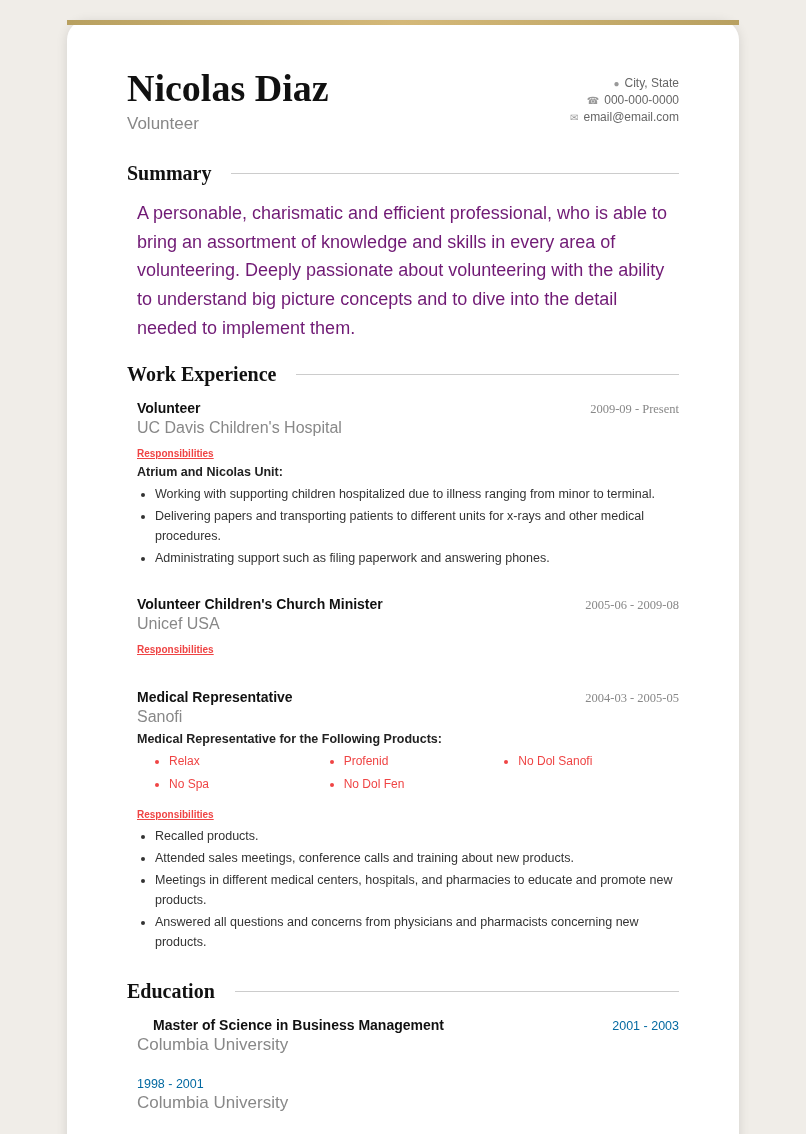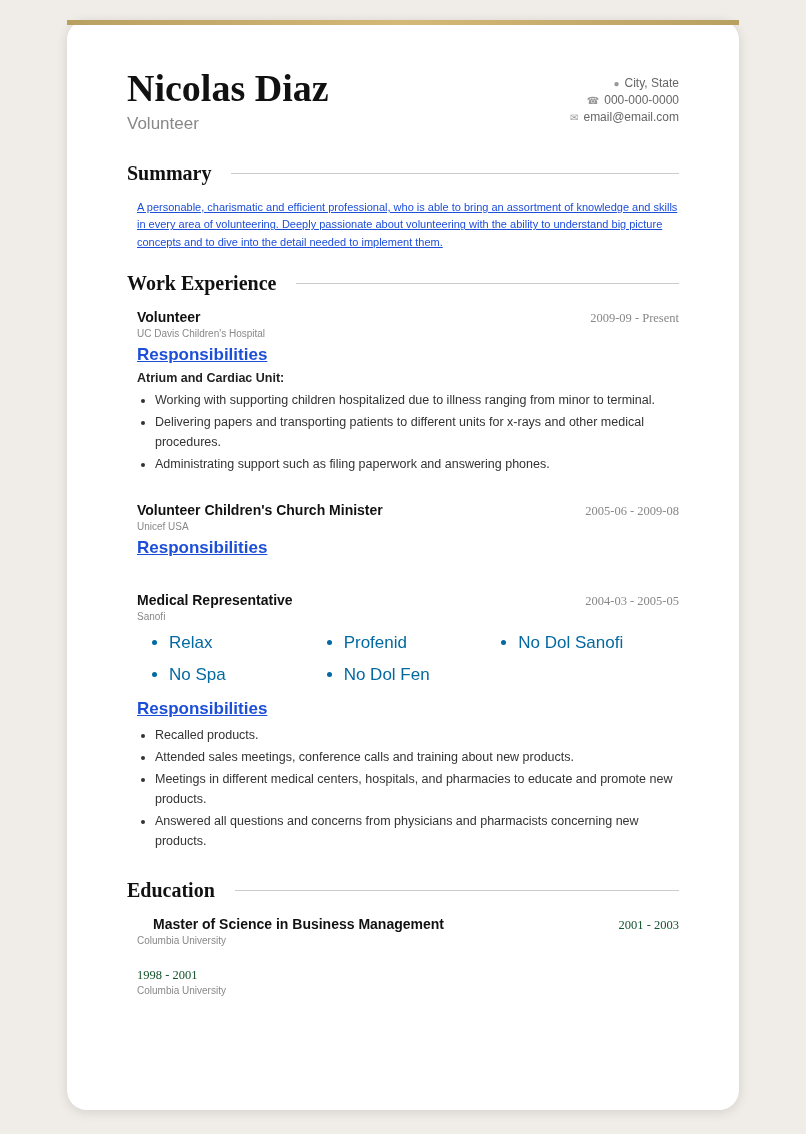--- a/index.html
+++ b/index.html
@@ -91,25 +91,24 @@
     }
     .section-line {
       flex: 1;
       height: 1px;
       background: #ccc;
     }
 
     
     .summary-text {
       font-family: Arial, sans-serif;
-      font-size: 11px;
-      color: #1d4ed8;
+      font-size: 18px;
+      color: #701a75;
       line-height: 1.6;
       padding-left: 10px;
-      text-decoration: underline;
     }
 
     
     .job-entry {
       margin-bottom: 28px;
       padding-left: 10px;
     }
     .job-header {
       display: flex;
       justify-content: space-between;
@@ -120,30 +119,30 @@
       font-weight: 800;
       color: #111;
       font-family: Arial, sans-serif;
     }
     .job-dates {
       font-size: 12.5px;
       color: #888;
       font-family: Liberation Serif, serif;
     }
     .job-company {
-      font-size: 10px;
+      font-size: 16px;
       color: #888;
       font-family: Arial, sans-serif;
       margin-top: 2px;
       margin-bottom: 6px;
     }
     .responsibilities-label {
-      font-size: 17px;
-      font-family: Arial, sans-serif;
-      color: #1d4ed8;
+      font-size: 10px;
+      font-family: Arial, sans-serif;
+      color: #ef4444;
       text-decoration: underline;
       font-weight: 600;
       margin-bottom: 6px;
       display: inline-block;
     }
     .sub-section-label {
       font-size: 12.5px;
       font-family: Arial, sans-serif;
       font-weight: 800;
       color: #222;
@@ -164,22 +163,22 @@
     
     .products-grid {
       display: grid;
       grid-template-columns: 1fr 1fr 1fr;
       gap: 2px 0;
       padding-left: 18px;
       margin-bottom: 8px;
     }
     .product-item {
       font-family: Arial, sans-serif;
-      font-size: 17px;
-      color: #0369a1;
+      font-size: 12px;
+      color: #ef4444;
       list-style: disc;
       display: list-item;
       margin-left: 14px;
       line-height: 1.8;
     }
 
     
     .edu-entry {
       margin-bottom: 22px;
       padding-left: 10px;
@@ -191,25 +190,25 @@
     }
     .edu-degree {
       font-size: 14px;
       font-weight: 800;
       color: #111;
       font-family: Arial, sans-serif;
       padding-left: 16px;
     }
     .edu-dates {
       font-size: 12.5px;
-      color: #14532d;
-      font-family: Liberation Serif, serif;
+      color: #0369a1;
+      font-family: Liberation Sans, sans-serif;
     }
     .edu-school {
-      font-size: 10px;
+      font-size: 17px;
       color: #888;
       font-family: Arial, sans-serif;
       margin-top: 2px;
     }
   </style>
 </head>
 <body>
 
 <div class="resume-page">
 
@@ -248,21 +247,21 @@
       <div class="section-line"></div>
     </div>
 
     <div class="job-entry">
       <div class="job-header">
         <span class="job-title">Volunteer</span>
         <span class="job-dates">2009-09 - Present</span>
       </div>
       <div class="job-company">UC Davis Children's Hospital</div>
       <span class="responsibilities-label">Responsibilities</span>
-      <div class="sub-section-label">Atrium and Cardiac Unit:</div>
+      <div class="sub-section-label">Atrium and Nicolas Unit:</div>
       <ul class="bullet-list">
         <li>Working with supporting children hospitalized due to illness ranging from minor to terminal.</li>
         <li>Delivering papers and transporting patients to different units for x-rays and other medical procedures.</li>
         <li>Administrating support such as filing paperwork and answering phones.</li>
       </ul>
     </div>
 
     <div class="job-entry">
       <div class="job-header">
         <span class="job-title">Volunteer Children's Church Minister</span>
@@ -271,20 +270,21 @@
       <div class="job-company">Unicef USA</div>
       <span class="responsibilities-label">Responsibilities</span>
     </div>
 
     <div class="job-entry">
       <div class="job-header">
         <span class="job-title">Medical Representative</span>
         <span class="job-dates">2004-03 - 2005-05</span>
       </div>
       <div class="job-company">Sanofi</div>
+      <div class="sub-section-label">Medical Representative for the Following Products:</div>
       
       <ul class="products-grid">
         <li class="product-item">Relax</li>
         <li class="product-item">Profenid</li>
         <li class="product-item">No Dol Sanofi</li>
         <li class="product-item">No Spa</li>
         <li class="product-item">No Dol Fen</li>
       </ul>
       <span class="responsibilities-label">Responsibilities</span>
       <ul class="bullet-list">

